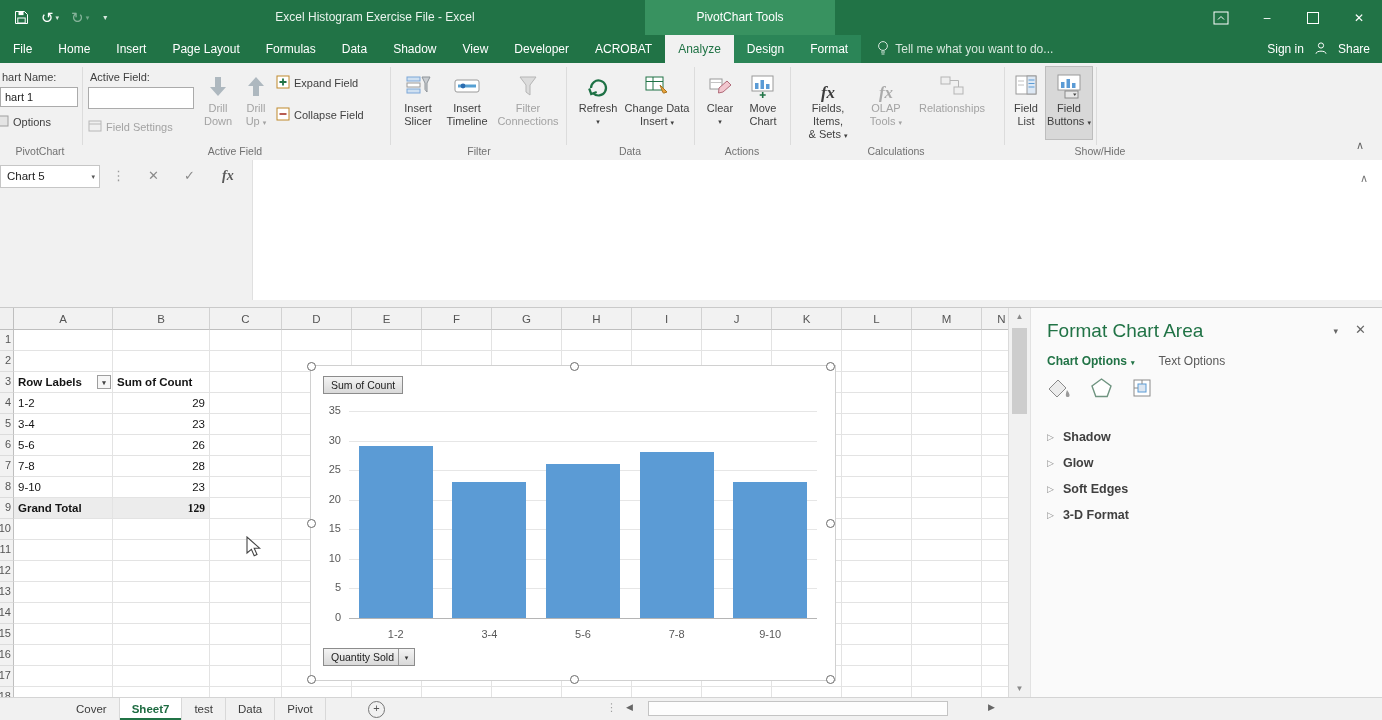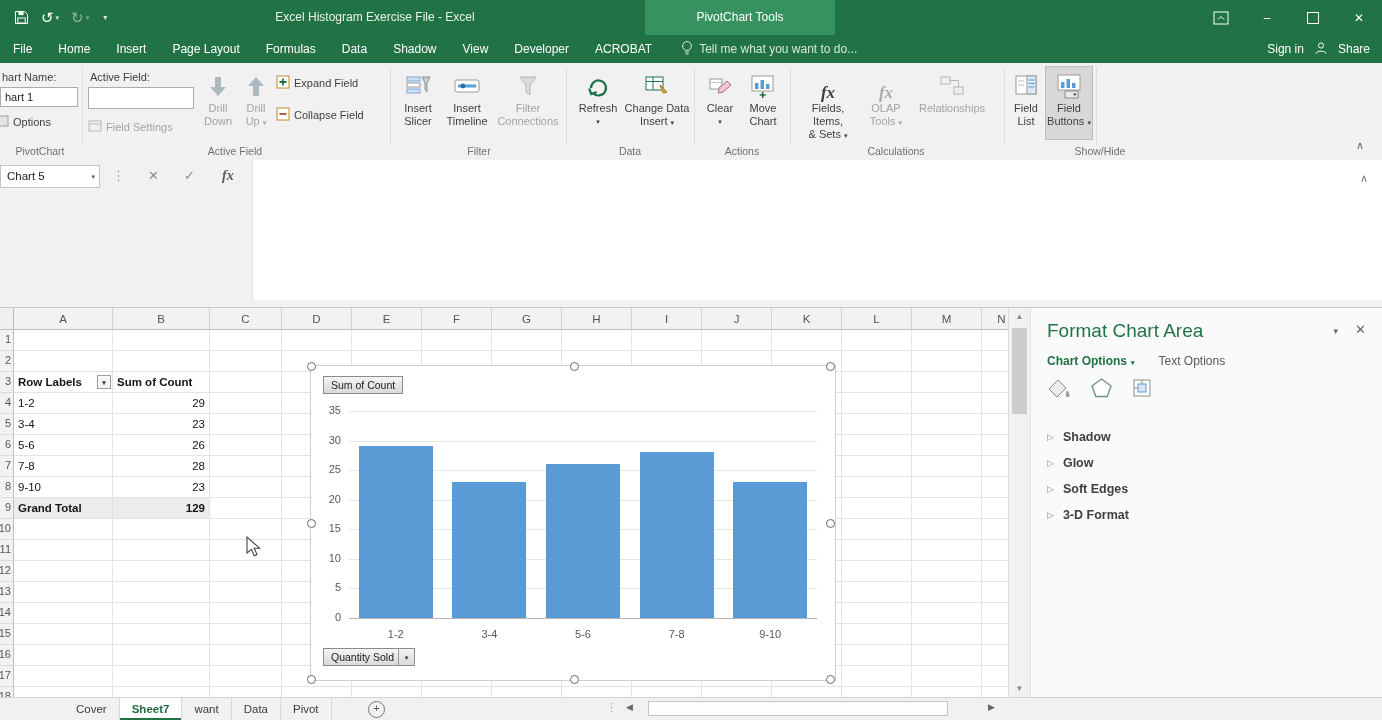--- a/index.html
+++ b/index.html
@@ -142,20 +142,25 @@
       <div class="rtab">Home</div>
       <div class="rtab">Insert</div>
       <div class="rtab">Page Layout</div>
       <div class="rtab">Formulas</div>
       <div class="rtab">Data</div>
       <div class="rtab">Shadow</div>
       <div class="rtab">View</div>
       <div class="rtab">Developer</div>
       <div class="rtab">ACROBAT</div>
     </div>
+  <div id="context-tabs">
+      <div class="rtab active">Analyze</div>
+      <div class="rtab">Design</div>
+      <div class="rtab">Format</div>
+    </div>
   <div id="tellme">
     <span>
       <svg width="12" height="16" viewBox="0 0 12 16">
           <circle cx="6" cy="6" r="4.4" fill="none" stroke="#d5e7dc"></circle>
           <path d="M4 12 h4 M4.5 14 h3" stroke="#d5e7dc" fill="none"></path>
         </svg>
     </span>
     <span>Tell me what you want to do...</span>
   </div>
   <div id="tabrow-right">
@@ -554,21 +559,21 @@
         <div class="gcell" style="width: 70px;"></div>
         <div class="gcell" style="width: 70px;"></div>
         <div class="gcell" style="width: 70px;"></div>
         <div class="gcell" style="width: 40px;"></div>
       </div>
       <div class="grow">
         <div class="grhdr">
           <span>9</span>
         </div>
         <div class="gcell al b sh" style="width: 99px;">Grand Total</div>
-        <div class="gcell ar b sh" style="width: 97px;">129</div>
+        <div class="gcell ar b sh" style="width: 97px; font-family: Liberation Serif, serif;">129</div>
         <div class="gcell" style="width: 72px;"></div>
         <div class="gcell" style="width: 70px;"></div>
         <div class="gcell" style="width: 70px;"></div>
         <div class="gcell" style="width: 70px;"></div>
         <div class="gcell" style="width: 70px;"></div>
         <div class="gcell" style="width: 70px;"></div>
         <div class="gcell" style="width: 70px;"></div>
         <div class="gcell" style="width: 70px;"></div>
         <div class="gcell" style="width: 70px;"></div>
         <div class="gcell" style="width: 70px;"></div>
@@ -849,21 +854,21 @@
 
   <svg id="cursor" width="16" height="22" viewBox="0 0 16 22">
     <path d="M1 1 L1 17 L5.4 13.4 L8.2 19.8 L11 18.5 L8.2 12.2 L13.6 12.2 Z" fill="#fff" stroke="#444" stroke-width="1.1"></path>
   </svg>
 </div>
 
 <div id="tabbar">
   <div id="sheet-tabs">
       <div class="stab">Cover</div>
       <div class="stab active">Sheet7</div>
-      <div class="stab">want</div>
+      <div class="stab">test</div>
       <div class="stab">Data</div>
       <div class="stab">Pivot</div>
     </div>
   <div id="new-sheet">+</div>
   <div id="hsplit">⋮</div>
   <div class="harrow" style="left:626px">◀</div>
   <div id="hthumb"></div>
   <div class="harrow" style="left:988px">▶</div>
 </div>
 

